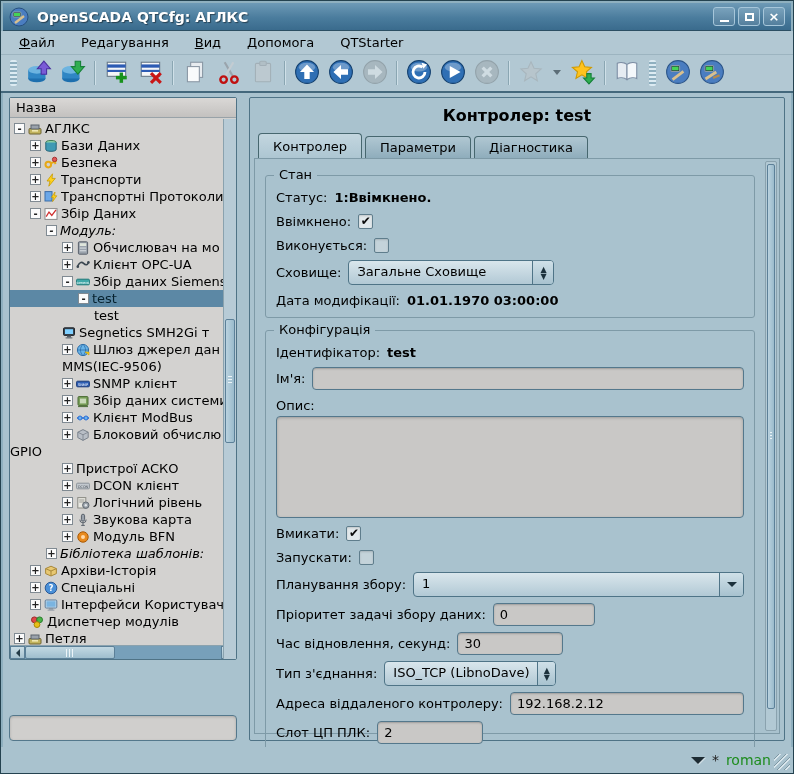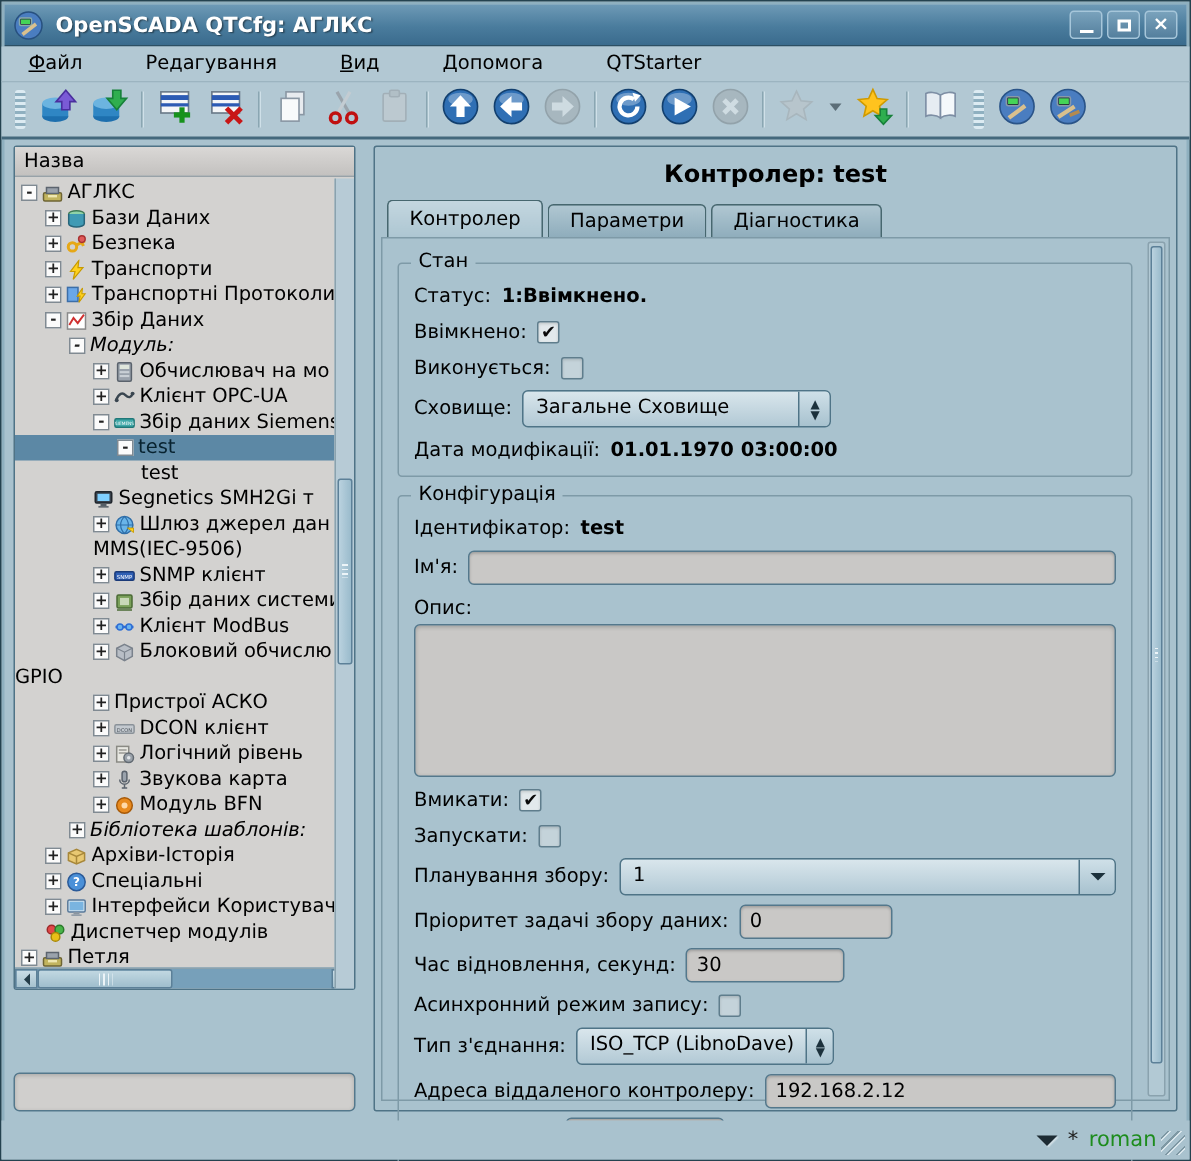--- a/index.html
+++ b/index.html
@@ -18,21 +18,21 @@
     text-shadow:1px 1px 1px rgba(0,0,0,.45); }
   .winbtns { display:flex; gap:3px; }
   .wbtn { width:22px; height:19px; border:1px solid #a6c6da; border-radius:3px;
     background:linear-gradient(#79a2bc,#547f9d); display:flex; align-items:center;
     justify-content:center; color:#fff; font-weight:bold; font-size:13px; cursor:default; }
   .glyph-min { width:9px; height:2px; background:#fff; margin-top:8px; }
   .glyph-max { width:9px; height:8px; border:2px solid #fff; }
 
   
   .menubar { height:24px; background:#b2c8d3; display:flex; align-items:center;
-    padding-left:6px; gap:18px; border-bottom:1px solid #9cb4c0; }
+    padding-left:6px; gap:2px; border-bottom:1px solid #9cb4c0; }
   .menu-item { padding:3px 12px; }
   .mnem::first-letter { text-decoration:underline; }
 
   
   .toolbar { height:38px; background:#b2c8d3; display:flex; align-items:center;
     padding:0 4px; border-bottom:2px solid #44687c; }
   .tbtn { width:34px; height:32px; display:flex; align-items:center; justify-content:center;
     border-radius:3px; }
   .tbtn.disabled { opacity:.45; filter:grayscale(.7); }
   .tbtn svg { width:26px; height:26px; }
@@ -718,24 +718,20 @@
           </div>
           <div class="row">
             <span class="lbl">Пріоритет задачі збору даних:</span>
             <input class="tf" style="width: 102px;" value="0">
           </div>
           <div class="row">
             <span class="lbl">Час відновлення, секунд:</span>
             <input class="tf" style="width: 106px;" value="30">
           </div>
           <div class="row">
-            <span class="lbl">Асинхронний режим запису:</span>
-            <span class="checkbox off"></span>
-          </div>
-          <div class="row">
             <span class="lbl">Тип з'єднання:</span>
             <span class="combo" style="width:172px">
               <span class="combo-val">ISO_TCP (LibnoDave)</span>
               <span class="combo-spin">
                   <span>▲</span>
                   <span>▼</span>
                 </span>
             </span>
           </div>
           <div class="row">

